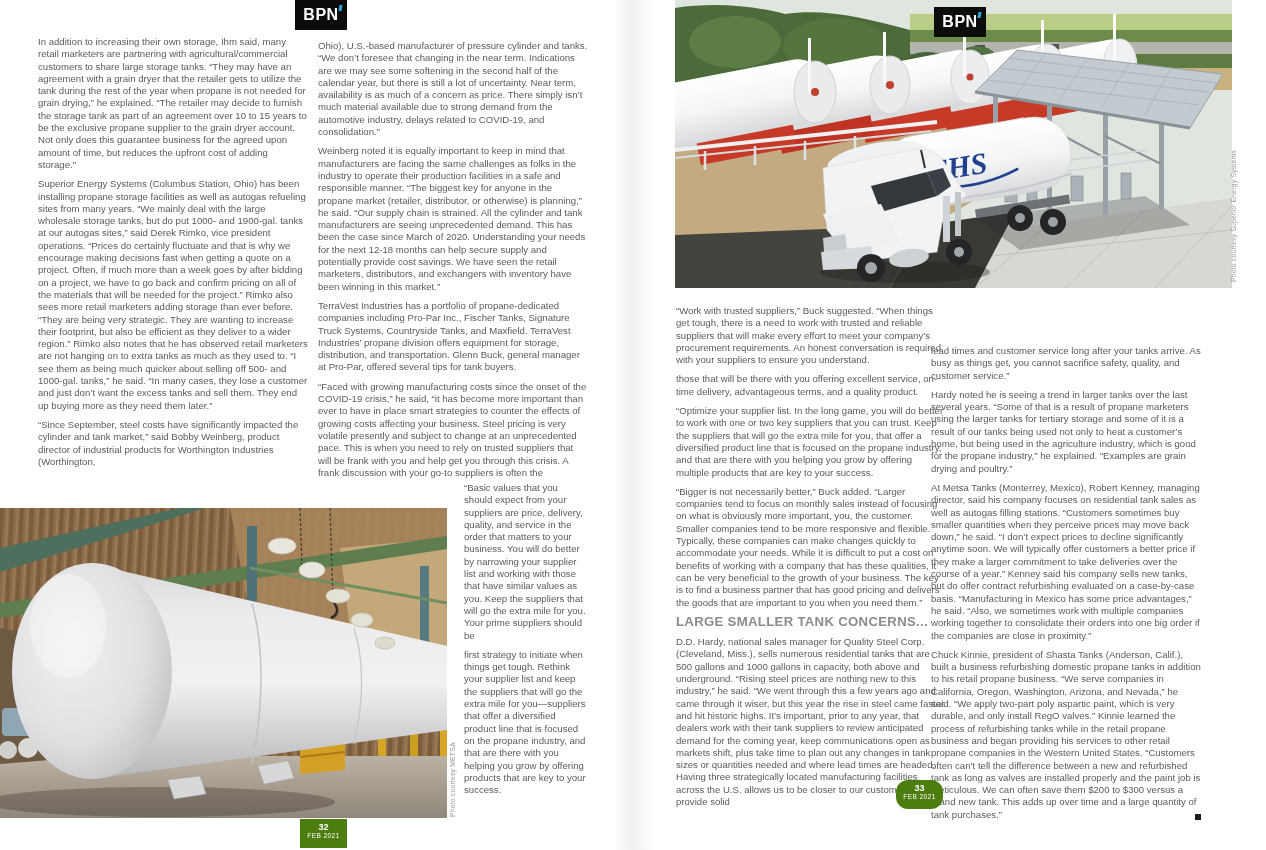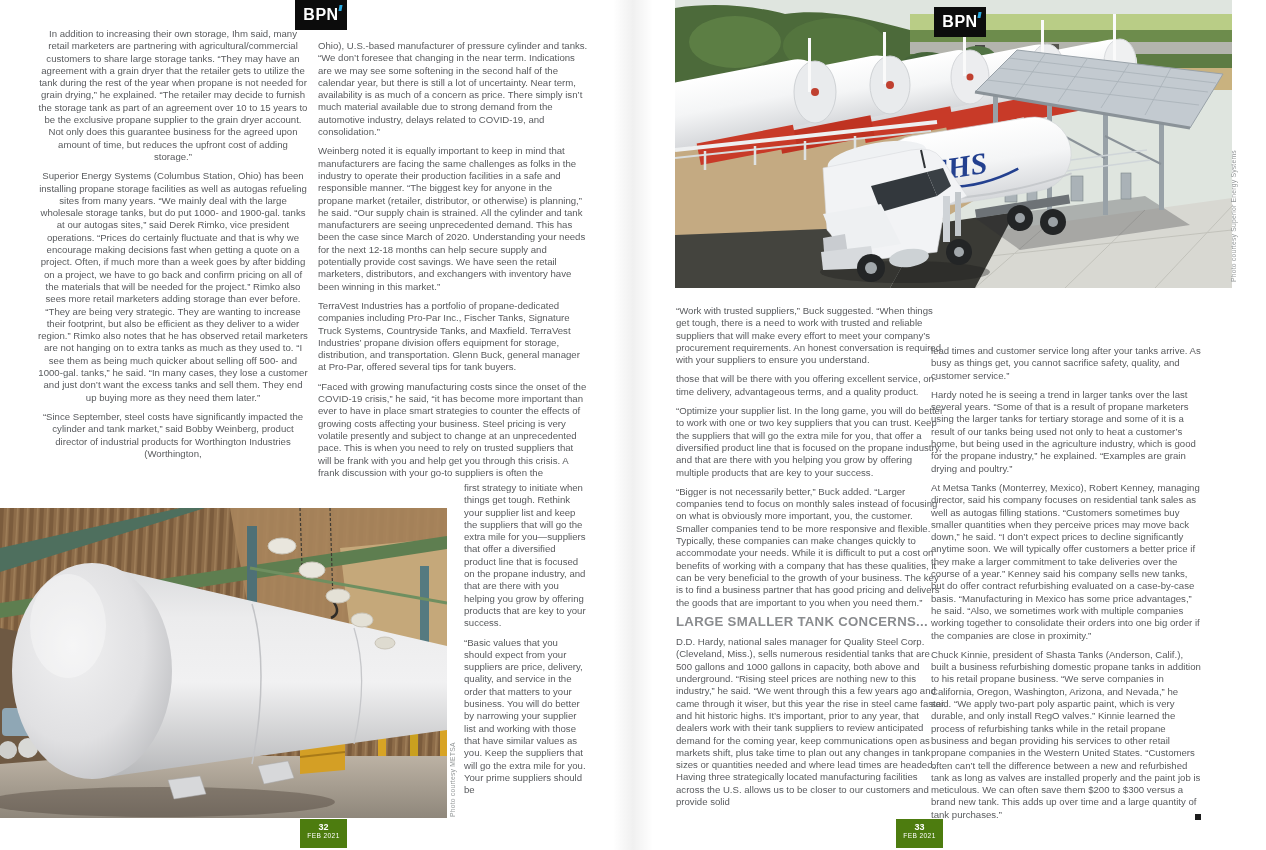--- a/index.html
+++ b/index.html
@@ -25,36 +25,36 @@
 </head>
 <body>
 
 <div class="spread">
 
   <div class="bpn" style="left:295px;top:0;">
     <span>BPN</span>
     <span class="tick"></span>
   </div>
 
-  <div class="col" style="left:38px;top:28px;text-align:center;">
+  <div class="col" style="left:38px;top:36px;">
     <p>In addition to increasing their own storage, Ihm said, many retail marketers are partnering with agricultural/commercial customers to share large storage tanks. “They may have an agreement with a grain dryer that the retailer gets to utilize the tank during the rest of the year when propane is not needed for grain drying,” he explained. “The retailer may decide to furnish the storage tank as part of an agreement over 10 to 15 years to be the exclusive propane supplier to the grain dryer account. Not only does this guarantee business for the agreed upon amount of time, but reduces the upfront cost of adding storage.”</p>
     <p>Superior Energy Systems (Columbus Station, Ohio) has been installing propane storage facilities as well as autogas refueling sites from many years. “We mainly deal with the large wholesale storage tanks, but do put 1000- and 1900-gal. tanks at our autogas sites,” said Derek Rimko, vice president operations. “Prices do certainly fluctuate and that is why we encourage making decisions fast when getting a quote on a project. Often, if much more than a week goes by after bidding on a project, we have to go back and confirm pricing on all of the materials that will be needed for the project.” Rimko also sees more retail marketers adding storage than ever before. “They are being very strategic. They are wanting to increase their footprint, but also be efficient as they deliver to a wider region.” Rimko also notes that he has observed retail marketers are not hanging on to extra tanks as much as they used to. “I see them as being much quicker about selling off 500- and 1000-gal. tanks,” he said. “In many cases, they lose a customer and just don’t want the excess tanks and sell them. They end up buying more as they need them later.”</p>
     <p>“Since September, steel costs have significantly impacted the cylinder and tank market,” said Bobby Weinberg, product director of industrial products for Worthington Industries (Worthington,</p>
   </div>
 
   <div class="col" style="left:318px;top:40px;">
     <p>Ohio), U.S.-based manufacturer of pressure cylinder and tanks. “We don’t foresee that changing in the near term. Indications are we may see some softening in the second half of the calendar year, but there is still a lot of uncertainty. Near term, availability is as much of a concern as price. There simply isn’t much material available due to strong demand from the automotive industry, delays related to COVID-19, and consolidation.”</p>
     <p>Weinberg noted it is equally important to keep in mind that manufacturers are facing the same challenges as folks in the industry to operate their production facilities in a safe and responsible manner. “The biggest key for anyone in the propane market (retailer, distributor, or otherwise) is planning,” he said. “Our supply chain is strained. All the cylinder and tank manufacturers are seeing unprecedented demand. This has been the case since March of 2020. Understanding your needs for the next 12-18 months can help secure supply and potentially provide cost savings. We have seen the retail marketers, distributors, and exchangers with inventory have been winning in this market.”</p>
     <p>TerraVest Industries has a portfolio of propane-dedicated companies including Pro-Par Inc., Fischer Tanks, Signature Truck Systems, Countryside Tanks, and Maxfield. TerraVest Industries’ propane division offers equipment for storage, distribution, and transportation. Glenn Buck, general manager at Pro-Par, offered several tips for tank buyers.</p>
     <p>“Faced with growing manufacturing costs since the onset of the COVID-19 crisis,” he said, “it has become more important than ever to have in place smart strategies to counter the effects of growing costs affecting your business. Steel pricing is very volatile presently and subject to change at an unprecedented pace. This is when you need to rely on trusted suppliers that will be frank with you and help get you through this crisis. A frank discussion with your go-to suppliers is often the</p>
   </div>
 
   <div class="col" style="left:464px;top:482px;width:124px;">
+    <p>“Basic values that you should expect from your suppliers are price, delivery, quality, and service in the order that matters to your business. You will do better by narrowing your supplier list and working with those that have similar values as you. Keep the suppliers that will go the extra mile for you. Your prime suppliers should be</p>
     <p>first strategy to initiate when things get tough. Rethink your supplier list and keep the suppliers that will go the extra mile for you—suppliers that offer a diversified product line that is focused on the propane industry, and that are there with you helping you grow by offering products that are key to your success.</p>
-    <p>“Basic values that you should expect from your suppliers are price, delivery, quality, and service in the order that matters to your business. You will do better by narrowing your supplier list and working with those that have similar values as you. Keep the suppliers that will go the extra mile for you. Your prime suppliers should be</p>
   </div>
 
   <div class="photo" style="left:0;top:508px;width:447px;height:310px;">
     <svg width="447" height="310" viewBox="0 0 447 310">
       <defs>
         <linearGradient id="tankBody" x1="0" y1="0" x2="0" y2="1">
           <stop offset="0" stop-color="#d9dadc"></stop>
             <stop offset="0.25" stop-color="#ececed"></stop>
           <stop offset="0.55" stop-color="#f1f1f2"></stop>
             <stop offset="1" stop-color="#b5b6b8"></stop>
@@ -290,19 +290,19 @@
   <div class="col" style="left:931px;top:305px;margin-top:40px;">
     <p>lead times and customer service long after your tanks arrive. As busy as things get, you cannot sacrifice safety, quality, and customer service.”</p>
     <p>Hardy noted he is seeing a trend in larger tanks over the last several years. “Some of that is a result of propane marketers using the larger tanks for tertiary storage and some of it is a result of our tanks being used not only to heat a customer’s home, but being used in the agriculture industry, which is good for the propane industry,” he explained. “Examples are grain drying and poultry.”</p>
     <p>At Metsa Tanks (Monterrey, Mexico), Robert Kenney, managing director, said his company focuses on residential tank sales as well as autogas filling stations. “Customers sometimes buy smaller quantities when they perceive prices may move back down,” he said. “I don’t expect prices to decline significantly anytime soon. We will typically offer customers a better price if they make a larger commitment to take deliveries over the course of a year.” Kenney said his company sells new tanks, but do offer contract refurbishing evaluated on a case-by-case basis. “Manufacturing in Mexico has some price advantages,” he said. “Also, we sometimes work with multiple companies working together to consolidate their orders into one big order if the companies are close in proximity.”</p>
     <p>
       <span>Chuck Kinnie, president of Shasta Tanks (Anderson, Calif.), built a business refurbishing domestic propane tanks in addition to his retail propane business. “We serve companies in California, Oregon, Washington, Arizona, and Nevada,” he said. “We apply two-part poly aspartic paint, which is very durable, and only install RegO valves.” Kinnie learned the process of refurbishing tanks while in the retail propane business and began providing his services to other retail propane companies in the Western United States. “Customers often can’t tell the difference between a new and refurbished tank as long as valves are installed properly and the paint job is meticulous. We can often save them $200 to $300 versus a brand new tank. This adds up over time and a large quantity of tank purchases.”</span>
       <span class="endmark"></span>
     </p>
   </div>
 
-  <div class="folio" style="left:896px;top:819px;">
+  <div class="folio" style="left:896px;top:780px;border-radius:12px;">
     <div class="num">33</div>
     <div class="iss">FEB 2021</div>
   </div>
 
   <div class="gutter"></div>
 </div>
 
 </body></html>

